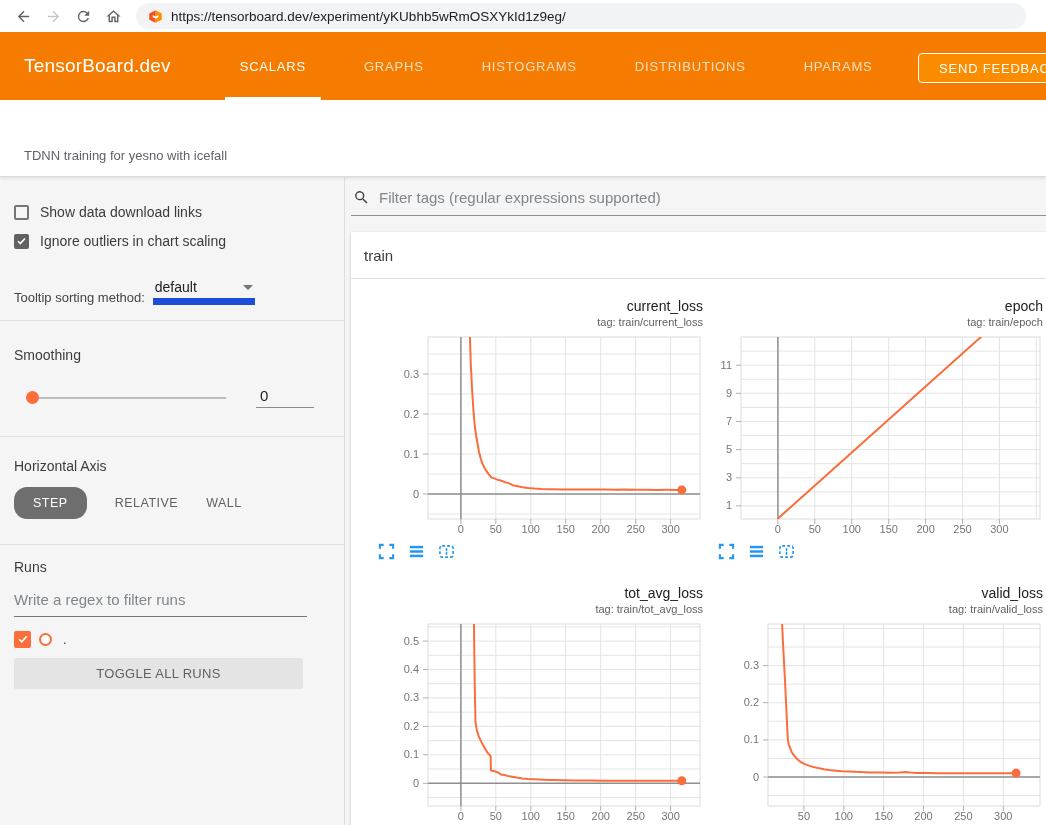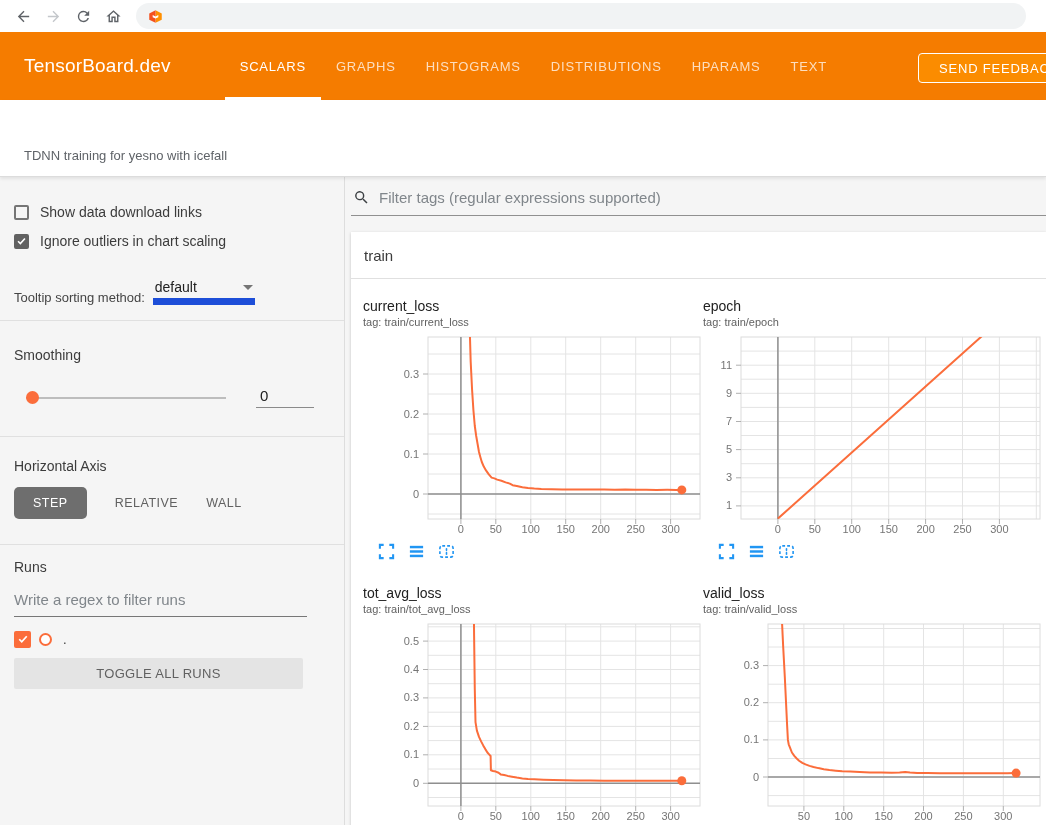--- a/index.html
+++ b/index.html
@@ -11,21 +11,21 @@
   .nav-ic { width:26px; height:26px; display:flex; align-items:center; justify-content:center; flex:none; border-radius:50%; }
   .nav-ic svg { width:17px; height:17px; }
   .url-pill { height:26px; flex:1; margin:0 10px 0 6px; background:#f1f3f4; border-radius:14px;
     display:flex; align-items:center; padding:0 12px; gap:8px; min-width:0; }
   .url-pill svg { width:15px; height:15px; flex:none; }
   .url-text { font-size:13.5px; color:#202124; white-space:nowrap; overflow:hidden; }
 
   
   .app-header { height:68px; background:#f57c00; display:flex; align-items:center; padding:0 24px; position:relative; }
   .logo { color:#fff; font-size:19px; font-weight:500; letter-spacing:.2px; white-space:nowrap; }
-  .tabs { display:flex; margin-left:54px; height:68px; }
+  .tabs { display:flex; margin-left:54px; height:68px;gap:28px; }
   .tab { position:relative; display:flex; align-items:center; padding:0 15px; color:rgba(255,255,255,.75);
     font-size:13px; font-weight:500; letter-spacing:.8px; cursor:pointer; white-space:nowrap; }
   .tab.active { color:#fff; }
   .tab.active::after { content:""; position:absolute; left:0; right:0; bottom:0; height:3px; background:#fff; }
   .feedback-btn { position:absolute; left:918px; top:21px; height:30px; padding:0 20px; background:#fb8c00;
     border:1.5px solid #fff; border-radius:4px; color:#fff; font-size:13px; font-weight:500; letter-spacing:.8px;
     display:flex; align-items:center; white-space:nowrap; }
 
   
   .subtitle-band { height:77px; background:#fff; display:flex; align-items:flex-end; padding:0 0 13px 24px;
@@ -48,21 +48,21 @@
   .caret { position:absolute; right:2px; top:6px; width:0; height:0;
     border-left:5px solid transparent; border-right:5px solid transparent; border-top:5px solid #757575; }
   .sb-divider { height:1px; background:#e0e0e0; margin-left:-25px; }
   .section-title { font-size:14px; color:#3c3c3c; }
   .slider-row { display:flex; align-items:center; margin-top:24px; padding-right:30px; }
   .slider-track { width:200px; height:2px; background:#bdbdbd; position:relative; margin-left:12px; flex:none; }
   .slider-knob { position:absolute; left:0; top:-6px; width:13px; height:13px; border-radius:50%; }
   .smooth-val { margin-left:auto; width:58px; border-bottom:1px solid #8a8a8a; font-size:15px; color:#212121; padding:0 0 3px 4px; }
   .axis-buttons { display:flex; align-items:center; gap:28px; margin-top:13px; }
   .axis-btn { color:#616161; font-size:12.5px; letter-spacing:.5px; cursor:pointer; }
-  .axis-btn.active { background:#6e6e6e; color:#fff; padding:9px 19px; border-radius:5px; }
+  .axis-btn.active { background:#6e6e6e; color:#fff; padding:9px 19px; border-radius:13px; }
   .regex-input { margin-top:13px; width:293px; border:none; border-bottom:1px solid #777; background:transparent;
     font-size:15px; padding:3px 0 8px; color:#212121; outline:none; font-family:inherit; }
   .regex-input::placeholder { color:#80868b; }
   .run-row { margin-top:12px; display:flex; align-items:center; gap:8px; height:20px; }
   .run-cb { width:17px; height:17px; border-radius:2px; flex:none; display:flex; align-items:center; justify-content:center; }
   .run-circle { width:13px; height:13px; border-radius:50%; background:#fff; flex:none; }
   .run-name { font-size:13px; color:#3c3c3c; margin-left:3px; }
   .toggle-btn { margin-top:9px; width:289px; height:31px; background:#e4e4e4; border-radius:2px;
     display:flex; align-items:center; justify-content:center; color:#616161; font-size:13px; font-weight:500; letter-spacing:.3px; }
   .exp-caption { margin-top:9px; font-size:13px; color:#5f6368; }
@@ -70,21 +70,21 @@
   
   .main { flex:1; min-width:0; padding:12px 0 0 6px; }
   .filter-row { display:flex; align-items:center; gap:9px; padding:0 0 9px 2px; border-bottom:1px solid #909090; }
   .filter-row svg { width:17px; height:17px; flex:none; }
   .filter-input { flex:1; border:none; background:transparent; outline:none; font-size:15px; color:#212121; font-family:inherit; }
   .filter-input::placeholder { color:#80868b; }
   .card { margin-top:16px; background:#fff; box-shadow:0 1px 3px rgba(0,0,0,.2); min-height:620px; }
   .card-header { height:47px; border-bottom:1px solid #e0e0e0; display:flex; align-items:center;
     padding-left:13px; font-size:15px; color:#3c3c3c; }
   .charts { display:flex; flex-wrap:wrap; padding-left:12px; }
-  .chart-cell { width:340px; margin-bottom:4px; }
+  .chart-cell { width:340px; margin-bottom:4px;text-align:right; }
   .chart-title { margin-top:19px; font-size:14px; color:#212121; line-height:17px; }
   .chart-tag { font-size:11px; color:#616161; margin:1px 0 4px; line-height:13px; }
   .chart-svg-wrap { width:340px; height:207px; }
   .chart-svg-wrap svg text { font-family:"Liberation Sans", sans-serif; }
   .chart-icons { display:flex; gap:12px; margin-top:2px; padding-left:14px; height:20px; }
   .chart-icons .ci { width:18px; height:18px; display:flex; align-items:center; justify-content:center; }
   .chart-icons svg { width:17px; height:17px; }
 </style>
 </head>
 <body>
@@ -109,20 +109,21 @@
     <svg viewBox="0 0 24 24" fill="#5f6368">
         <path d="M12 5.69l5 4.5V18h-2v-6H9v6H7v-7.81l5-4.5M12 3L2 12h3v8h6v-6h2v6h6v-8h3z"></path>
       </svg>
   </div>
   <div class="url-pill">
     <svg viewBox="0 0 24 24">
       <path d="M12 2 L22 7 V17 L12 22 Z" fill="#ff8f00"></path>
       <path d="M12 2 L2 7 V17 L12 22 Z" fill="#f4511e"></path>
       <path d="M7.5 9.5 L12 11.8 L16.5 9.5 V13 L12 15.3 L7.5 13 Z" fill="#fff"></path>
     </svg>
+    <span class="url-text">https://tensorboard.dev/experiment/yKUbhb5wRmOSXYkId1z9eg/</span>
   </div>
 </div>
 
 <div class="app-header">
   <div class="logo">TensorBoard.dev</div>
   <div class="tabs">
     <div class="tab active">SCALARS</div>
     <div class="tab">GRAPHS</div>
     <div class="tab">HISTOGRAMS</div>
     <div class="tab">DISTRIBUTIONS</div>

